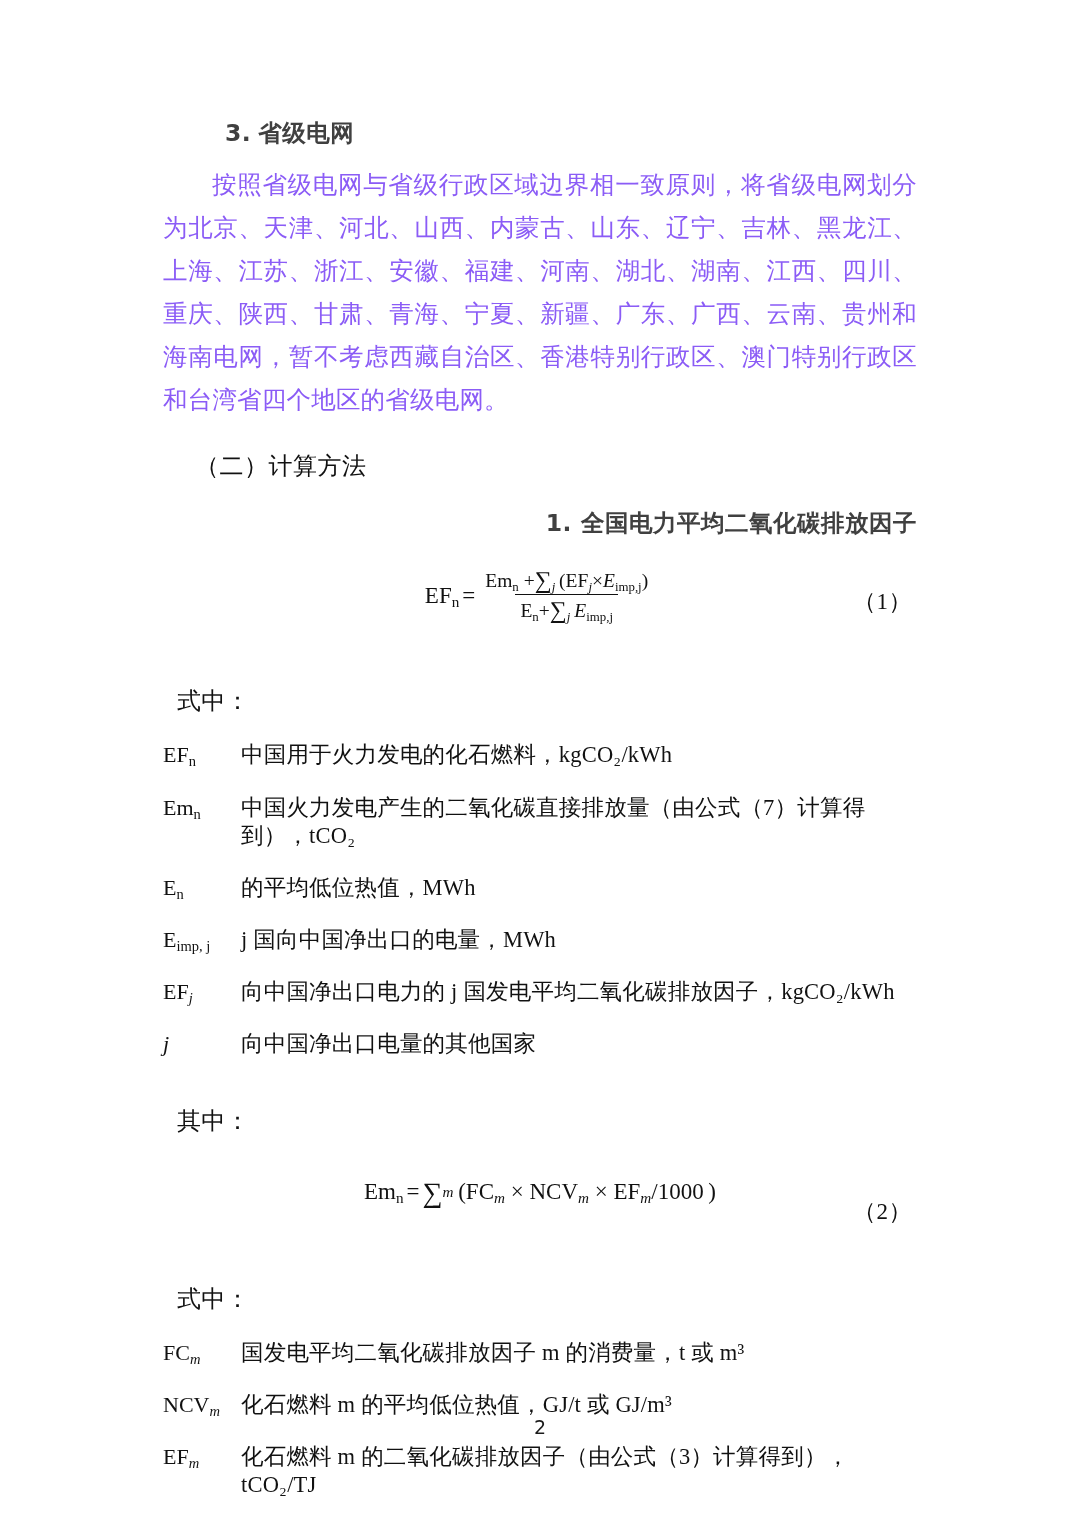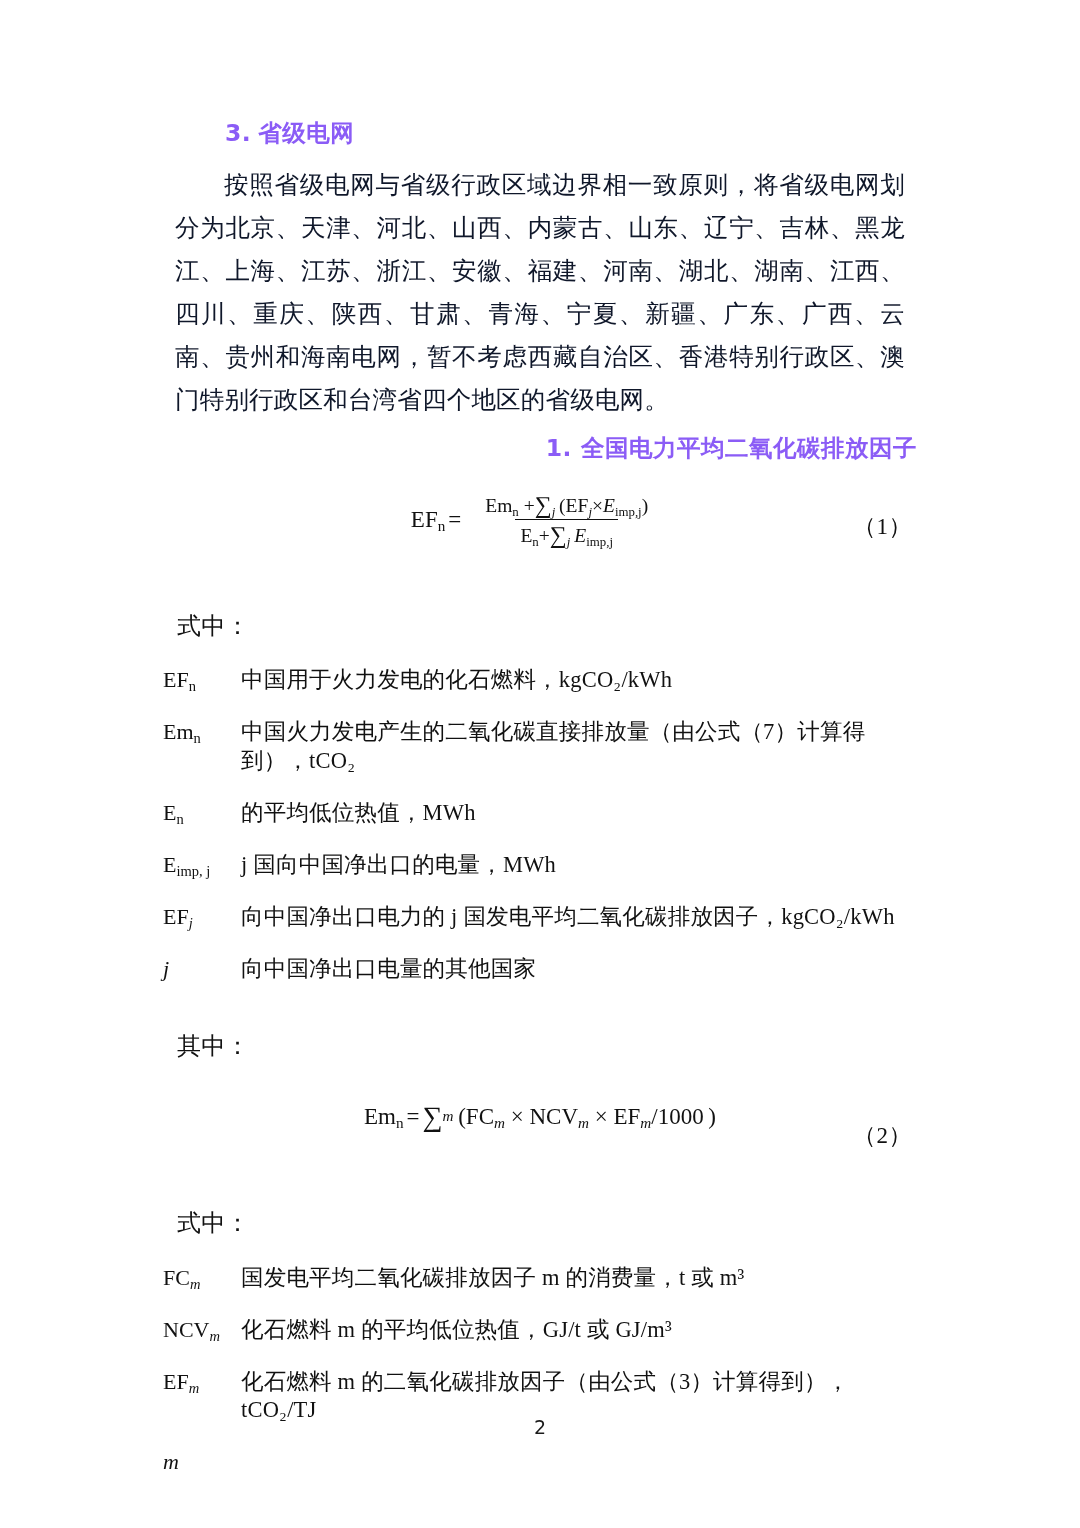--- a/index.html
+++ b/index.html
@@ -26,21 +26,21 @@
     width: 754px;
   }
 
   
   .h-bold {
     font-family: "DejaVu Sans", "Liberation Sans", sans-serif;
     font-weight: bold;
     font-size: 23.5px;
     line-height: 1.3;
     letter-spacing: 0.5px;
-    color: #8b5cf6;
+    color: #404040;
   }
   .h3-net {
     margin: 0 0 14px 0;
     padding-left: 62px;
   }
   .h3-net .num { margin-right: 7px; }
 
   .h-serif {
     font-family: "Liberation Serif", "DejaVu Serif", serif;
     font-size: 24px;
@@ -59,23 +59,23 @@
   }
   .h1-sub .num { margin-right: 9px; }
 
   
   .para {
     font-size: 24.5px;
     line-height: 43px;
     text-align: justify;
     text-justify: inter-ideograph;
     text-indent: 49px;
-    margin: 12px;
+    margin: 0;
     letter-spacing: 0.2px;
-    color: #0f172a;
+    color: #8b5cf6;
   }
 
   
   .formula-row {
     position: relative;
     display: block;
     margin: 0;
     height: 78px;
   }
   .formula-row.f2 { height: 66px; }
@@ -105,21 +105,21 @@
   }
   .mathline .lhs { margin-right: 2px; }
   .mathline .eq { margin: 0 3px 0 1px; }
 
   .frac {
     display: inline-flex;
     flex-direction: column;
     align-items: center;
     justify-content: center;
     vertical-align: middle;
-    margin: 0 16px;
+    margin: 0 2px;
   }
   .frac .numer {
     padding: 0 5px 2px 5px;
     font-size: 19.5px;
     white-space: nowrap;
   }
   .frac .denom {
     border-top: 1.4px solid #111;
     padding: 3px 5px 0 5px;
     font-size: 19.5px;
@@ -180,20 +180,21 @@
 
 <div class="page">
   <div class="content">
 
     <div class="h-bold h3-net">
       <span class="num">3.</span><span>省级电网</span>
     </div>
 
     <p class="para">按照省级电网与省级行政区域边界相一致原则，将省级电网划分为北京、天津、河北、山西、内蒙古、山东、辽宁、吉林、黑龙江、上海、江苏、浙江、安徽、福建、河南、湖北、湖南、江西、四川、重庆、陕西、甘肃、青海、宁夏、新疆、广东、广西、云南、贵州和海南电网，暂不考虑西藏自治区、香港特别行政区、澳门特别行政区和台湾省四个地区的省级电网。</p>
 
+    <div class="h-serif h-2">（二）计算方法</div>
 
     <div class="h-bold h1-sub">
       <span class="num">1.</span><span>全国电力平均二氧化碳排放因子</span>
     </div>
 
     <div class="formula-row">
       <div class="formula-body">
         <span class="mathline">
           <span class="lhs"><span>EF</span><sub>n</sub></span>
           <span class="eq">=</span>

